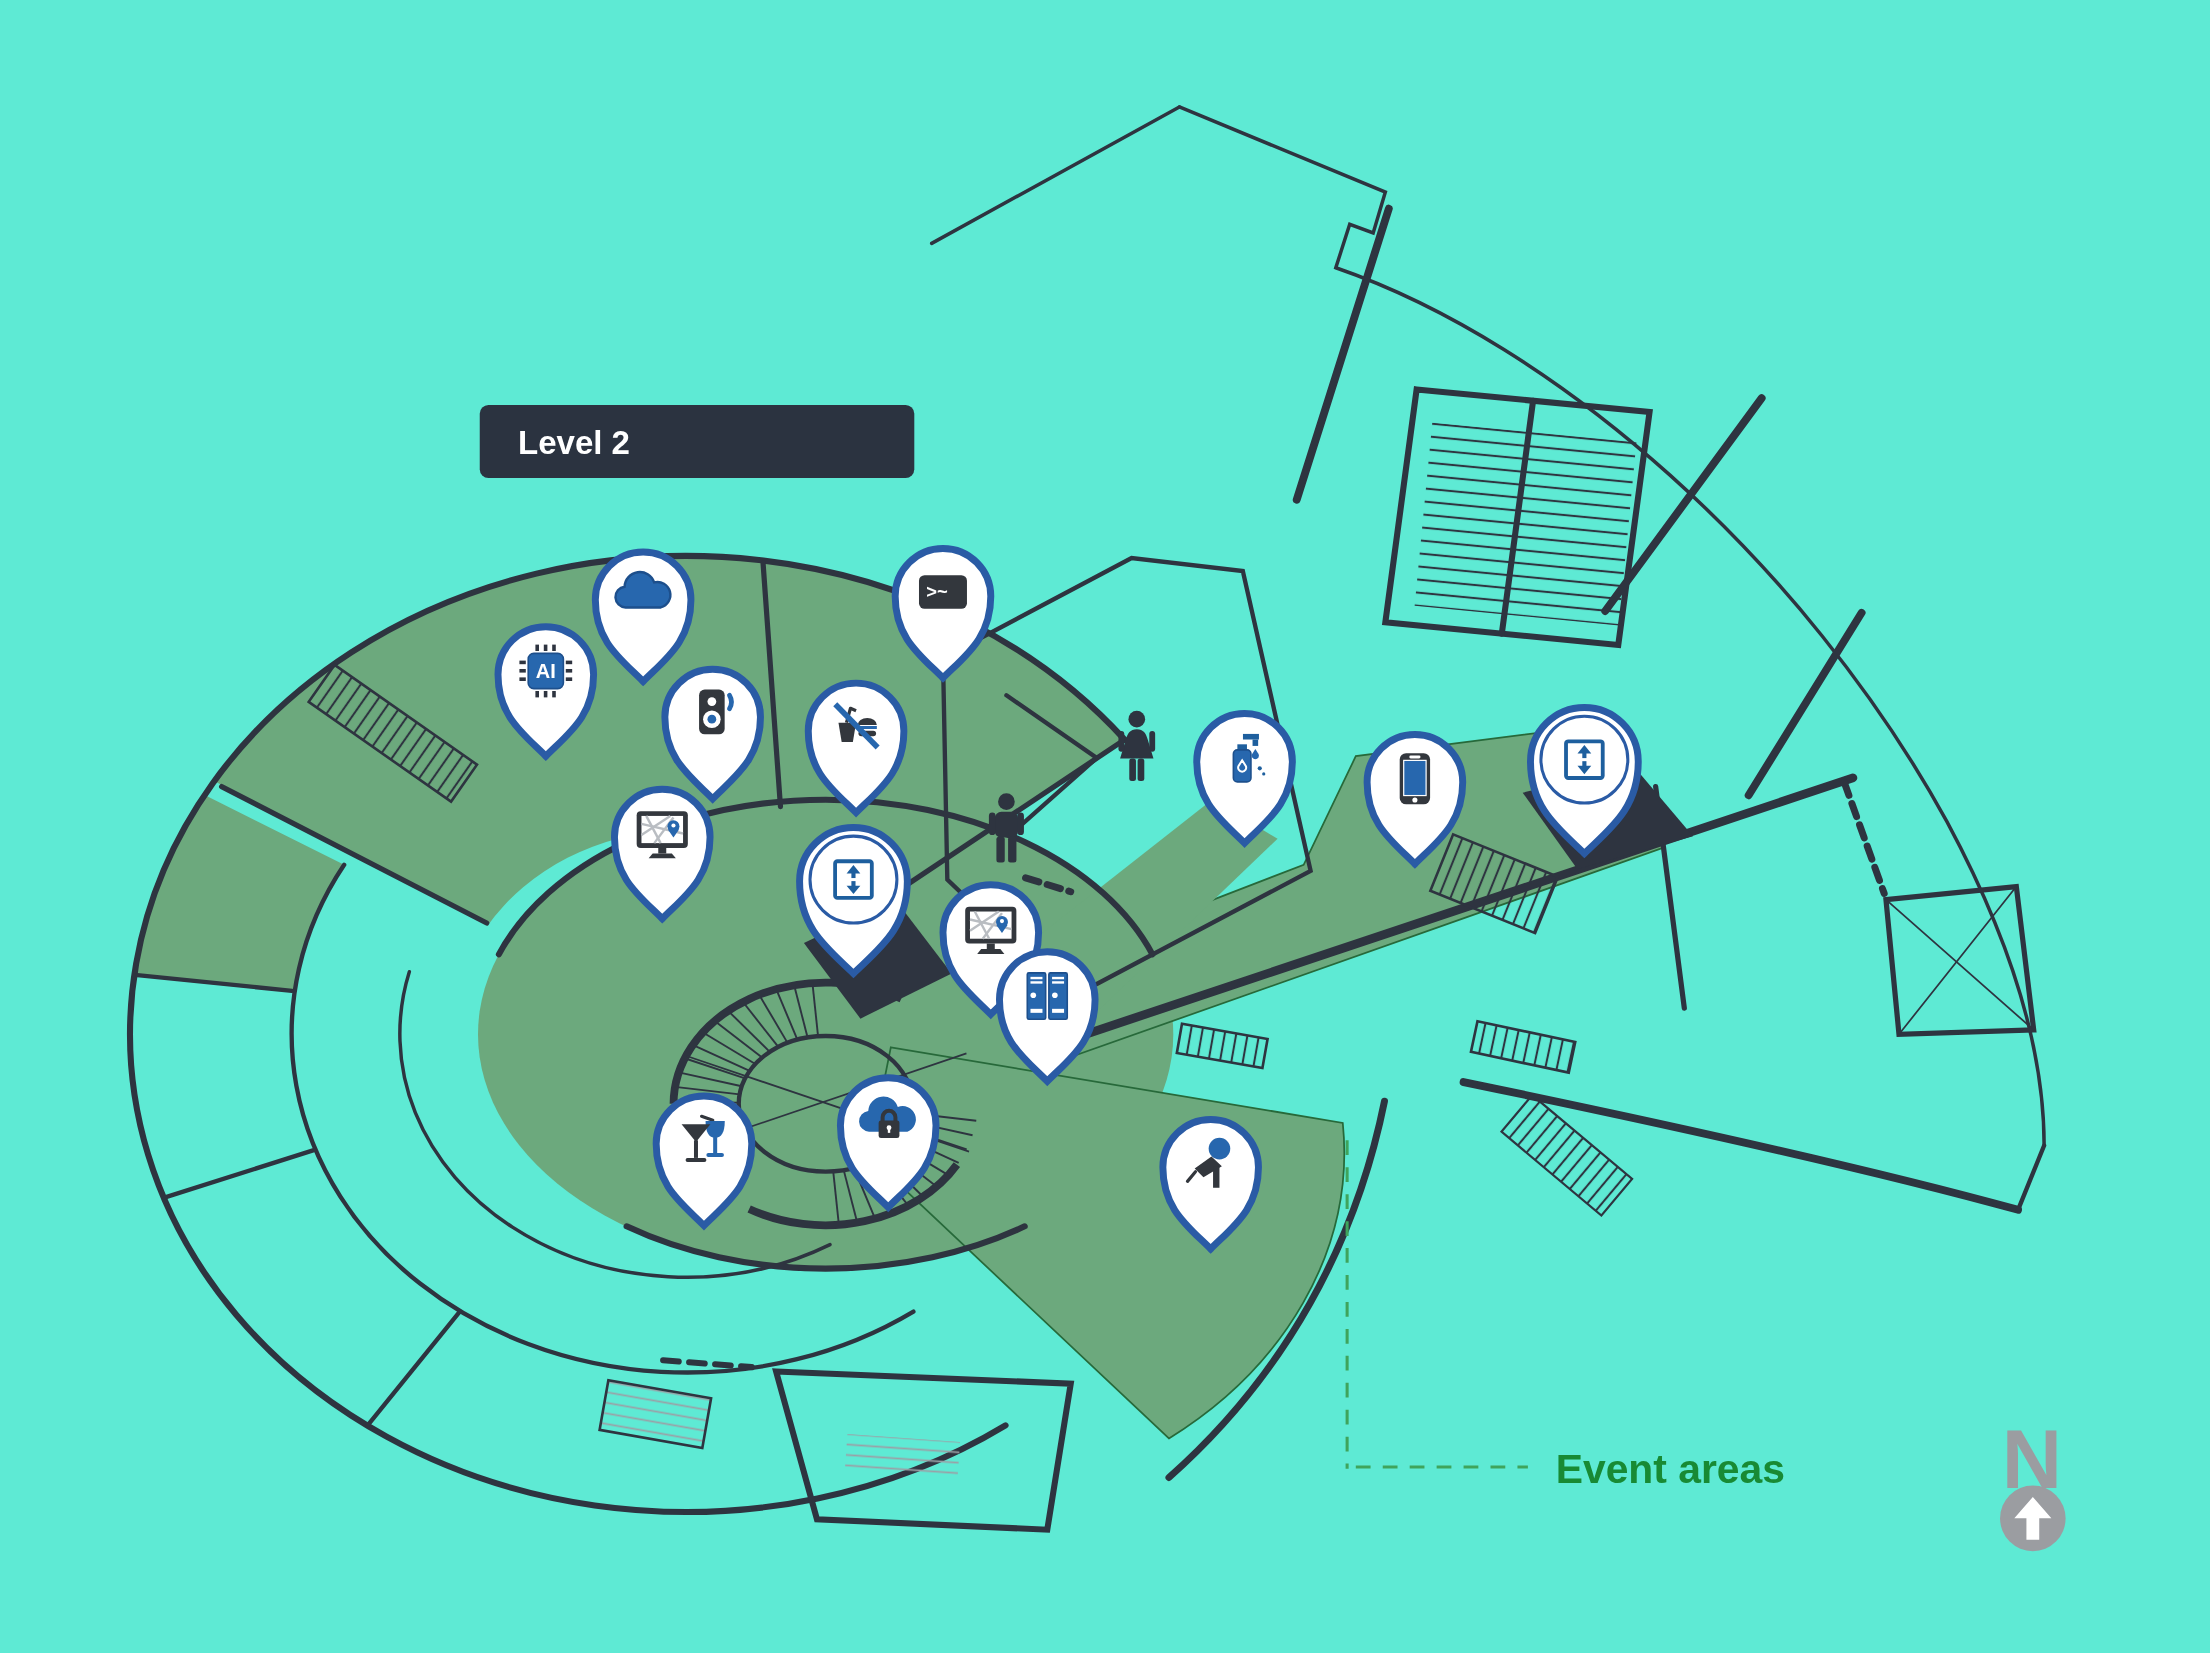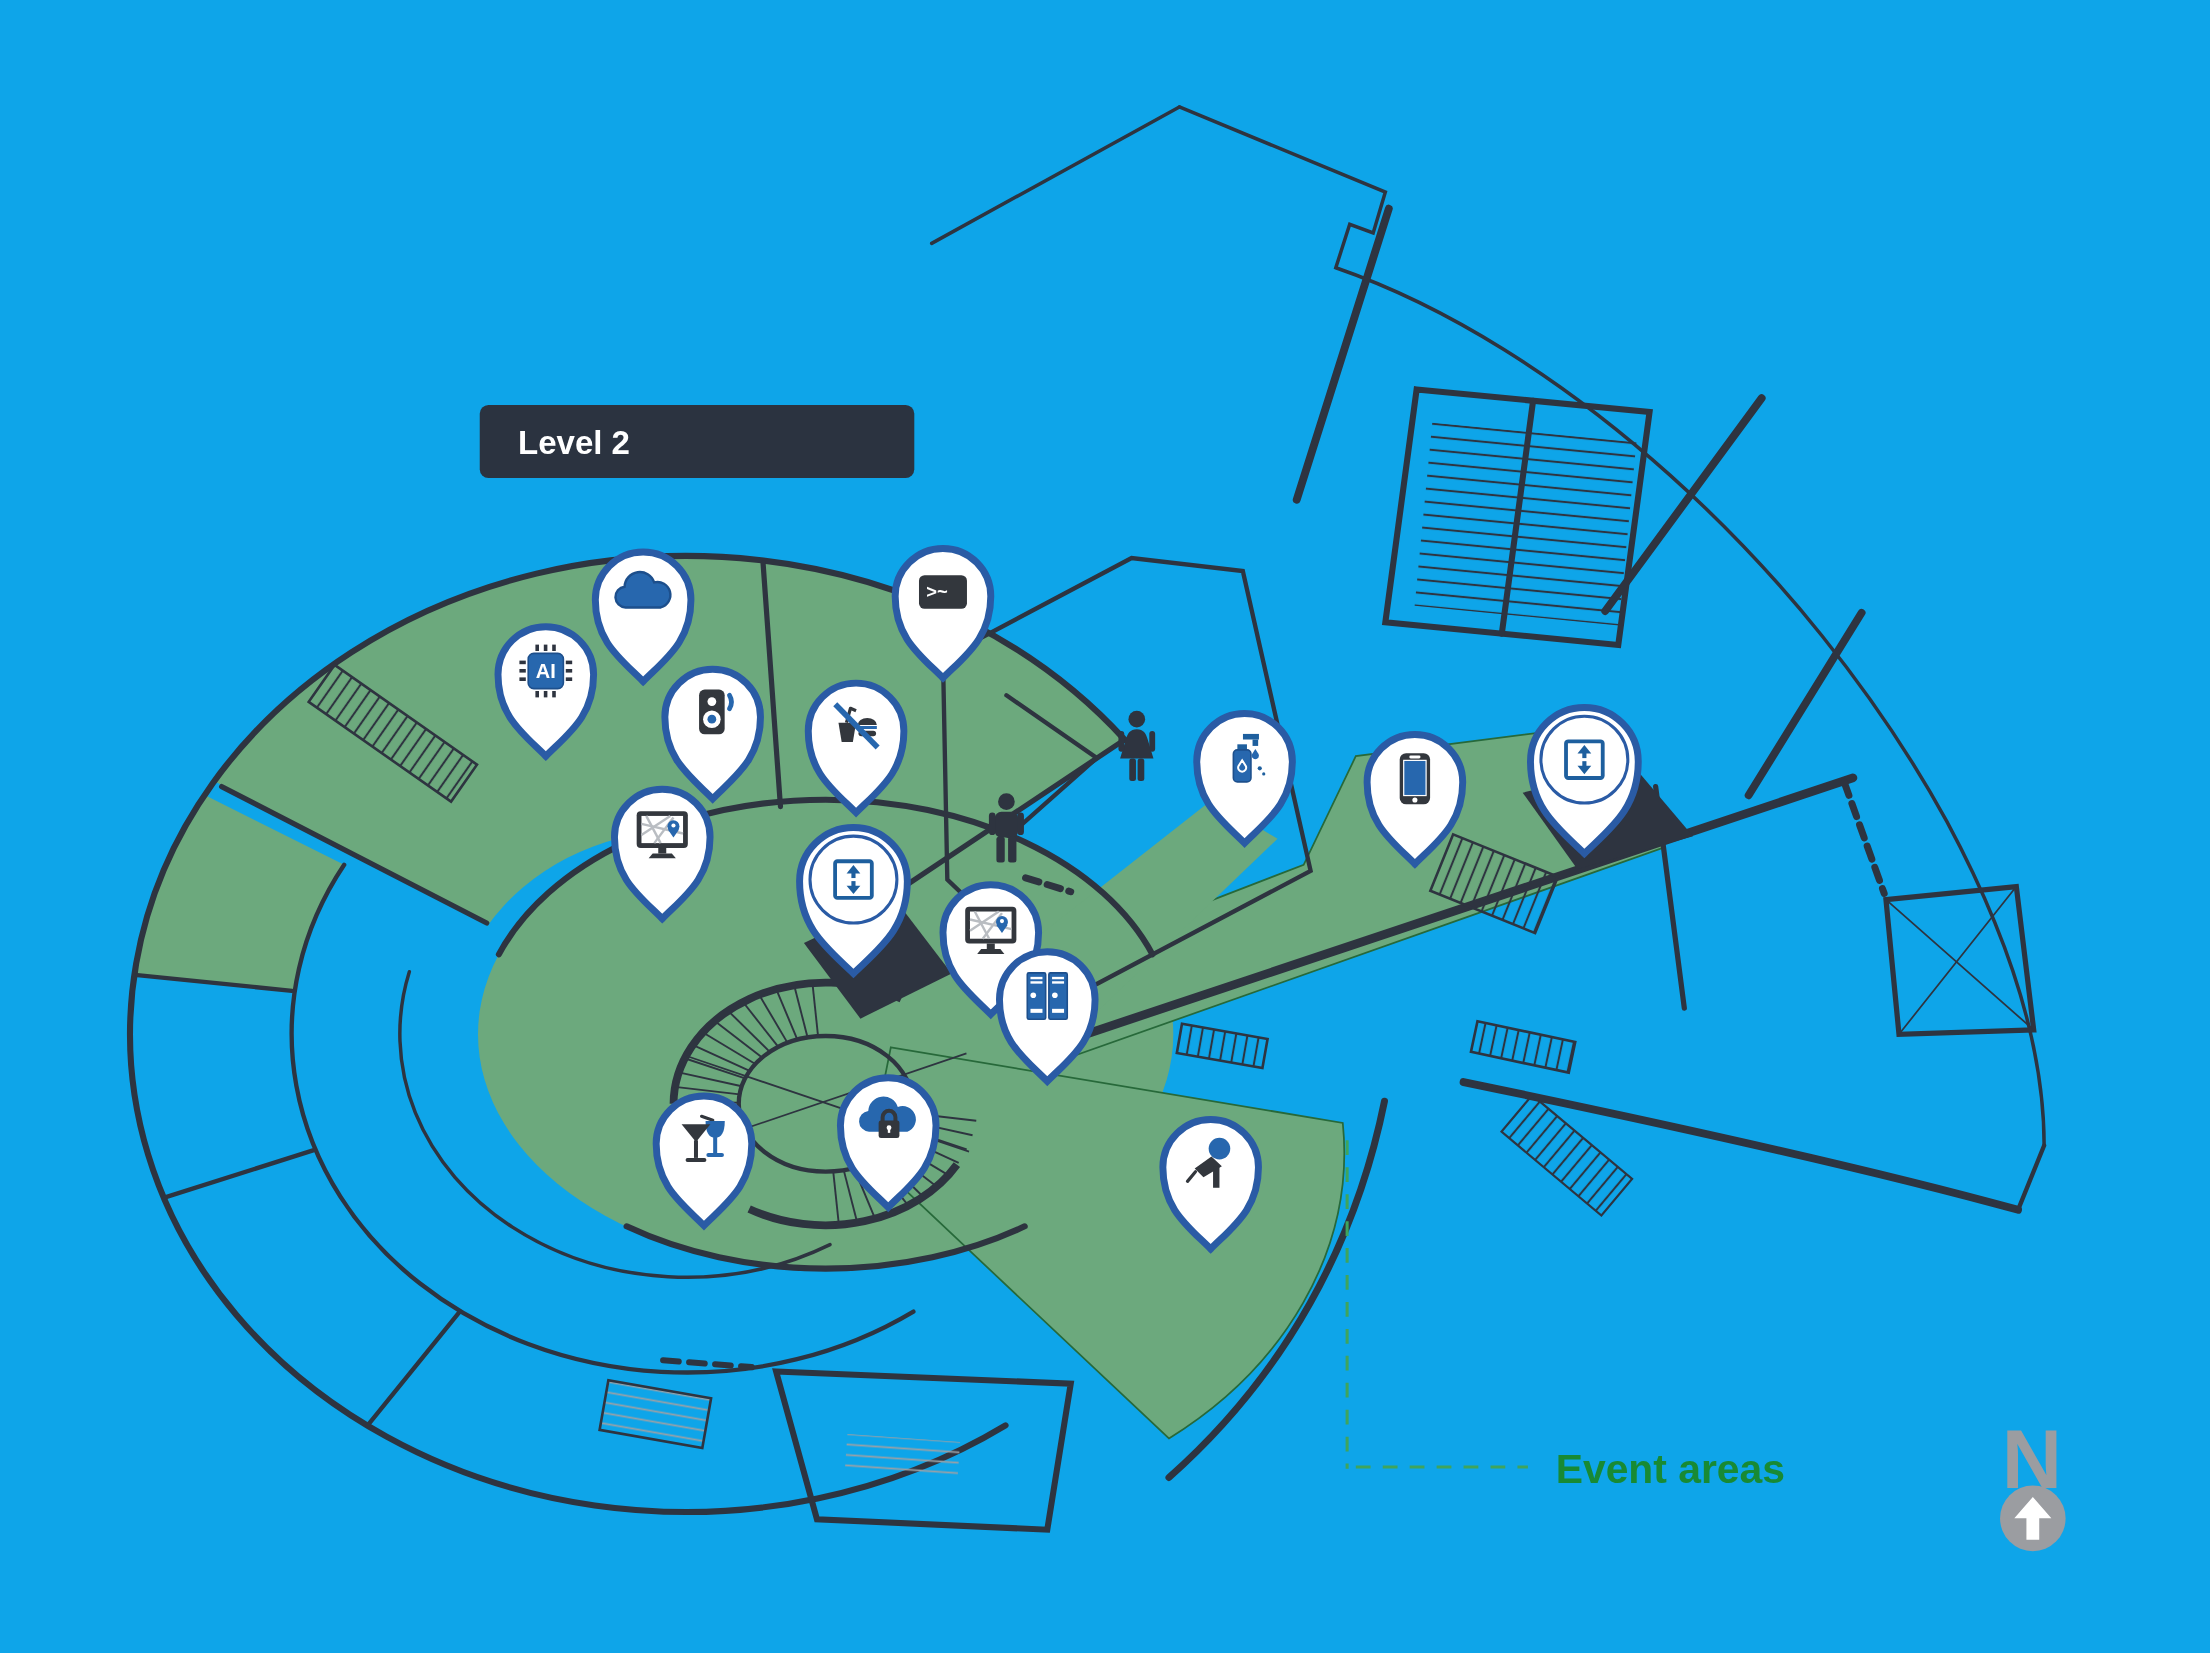--- a/index.html
+++ b/index.html
@@ -1,17 +1,17 @@
 <!DOCTYPE html>
 <html style="font-size:14px"><head>
 <meta charset="utf-8">
 <style>
   html,body{margin:0;padding:0;background:#ffffff;}
   body{font-family:"Liberation Sans", sans-serif;}
-  .stage{width:2211px;height:1654px;position:relative;background:#0ea5e9;overflow:hidden;}
+  .stage{width:2211px;height:1654px;position:relative;background:#5eead4;overflow:hidden;}
   svg{display:block;}
   text{font-family:"Liberation Sans", sans-serif;}
 </style>
 </head>
 <body>
 
 <div class="stage">
 <svg id="floorplan" width="2211" height="1654" viewBox="0 0 2544 1903" xmlns="http://www.w3.org/2000/svg">
 
   <defs>

